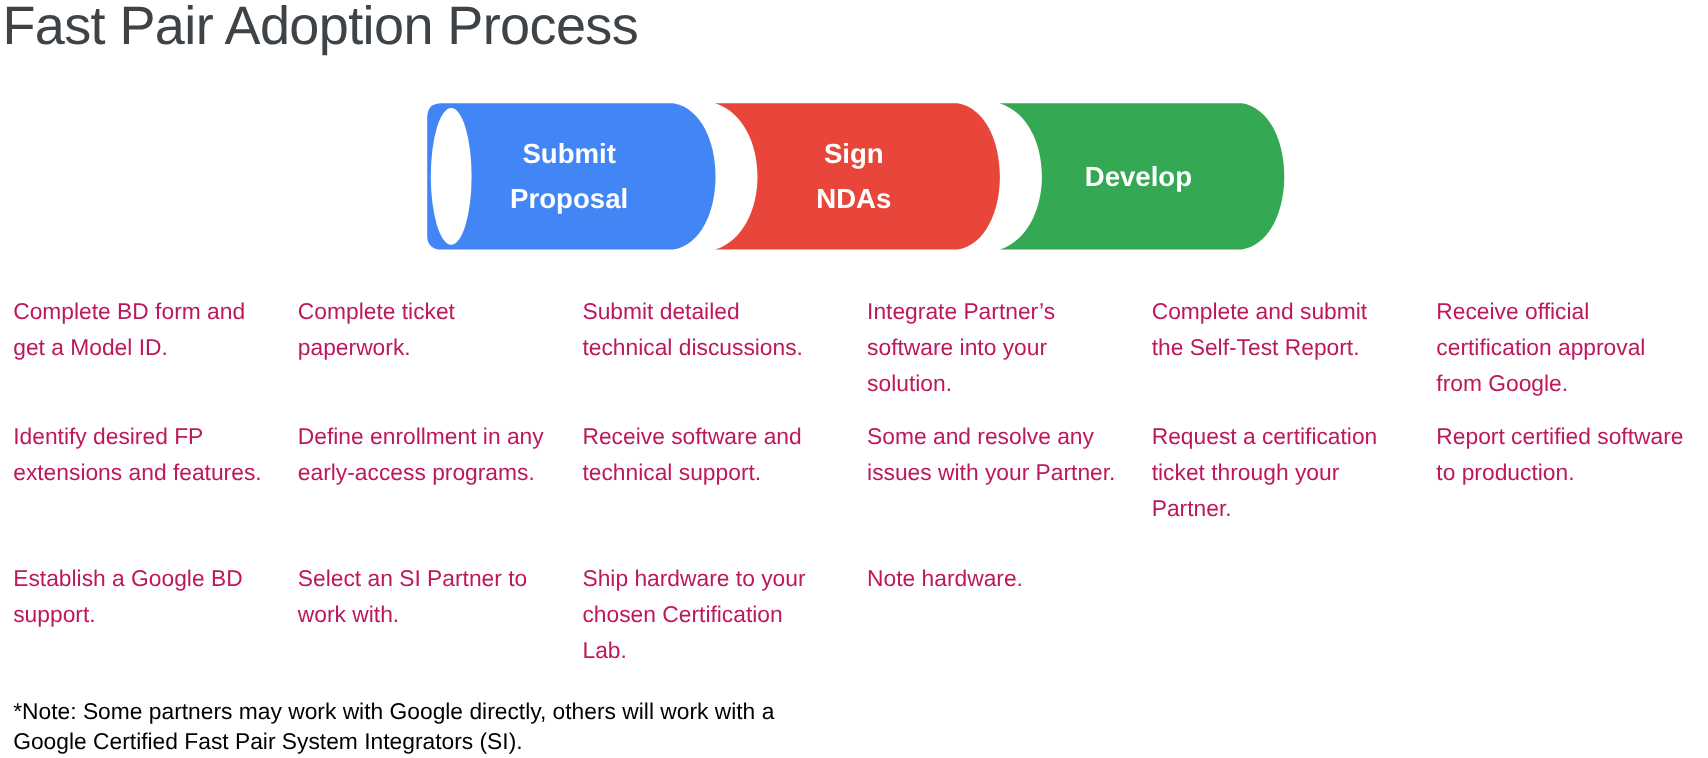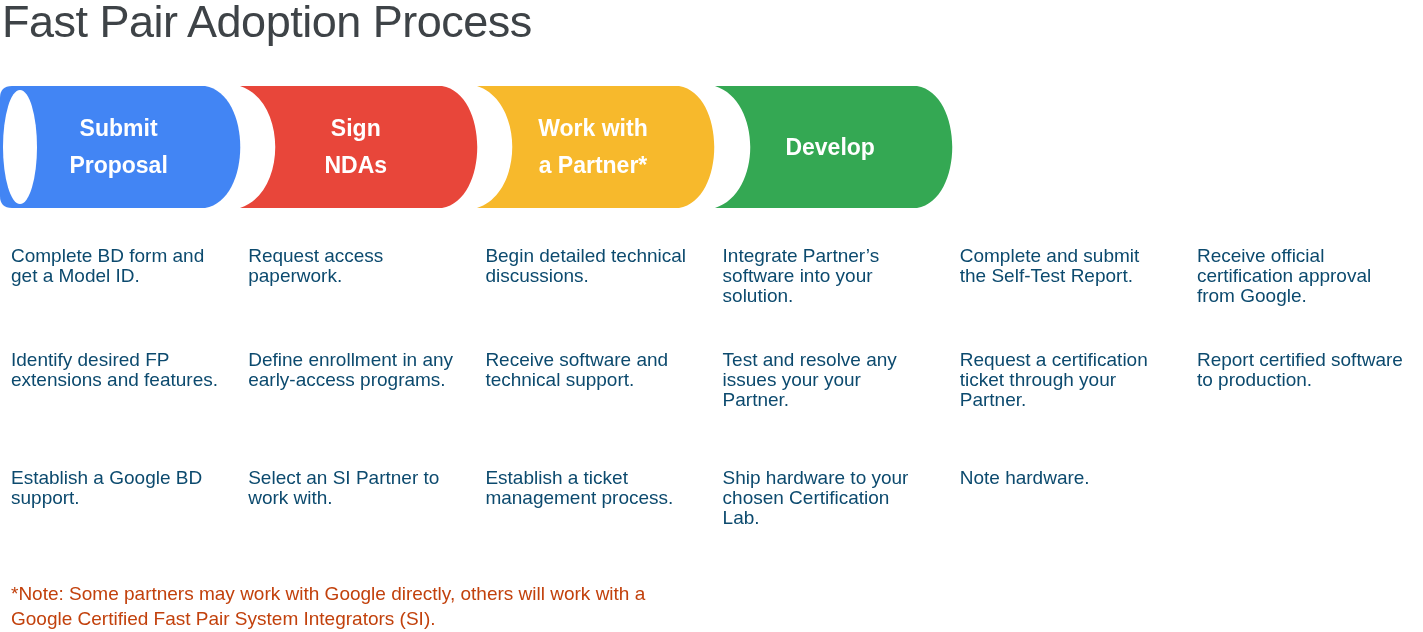--- a/index.html
+++ b/index.html
@@ -15,20 +15,21 @@
     margin:0;
     font-size:45px;font-weight:400;
     letter-spacing:-0.5px;
     color:#3e4347;
   }
   
   .flow{
     position:absolute;left:0;top:86px;
     width:1423px;height:122px;
     display:flex;
+    justify-content:center;
   }
   .stage{
     position:relative;
     width:237.2px;height:122px;
     flex:0 0 auto;
   }
   .stage svg{
     position:absolute;left:0;top:0;
     overflow:visible;
     display:block;
@@ -50,30 +51,30 @@
   .descs{
     position:absolute;left:0;top:246px;
     width:1423px;
     display:grid;
     grid-template-columns:repeat(6,237.2px);
     grid-template-rows:104px 118px auto;
   }
   .descs p{
     margin:0;
     padding:0 18px 0 11px;
-    font-size:19px;line-height:20px;
-    color:#0c4a6e;
+    font-size:19px;line-height:30px;
+    color:#be185d;
   }
   
   .footnote{
     position:absolute;left:11px;top:581px;
     width:700px;
     margin:0;
     font-size:19px;line-height:25px;
-    color:#c2410c;
+    color:#000000;
   }
 </style>
 </head>
 <body>
 
 <h1 class="page-title">Fast Pair Adoption Process</h1>
 
 <div class="flow">
 
   <div class="stage">
@@ -88,57 +89,48 @@
 
   <div class="stage">
     <svg width="241" height="122" viewBox="0 0 241 122">
       <path d="M3,0 H205 C252,8 252,114 205,122 H3 C50,107 50,15 3,0 Z" fill="#E8463A"></path>
     </svg>
     <div class="label">
       <span>Sign NDAs</span>
     </div>
   </div>
 
-  <div class="stage">
-    <svg width="241" height="122" viewBox="0 0 241 122">
-      <path d="M3,0 H205 C252,8 252,114 205,122 H3 C50,107 50,15 3,0 Z" fill="#F7B92C"></path>
-    </svg>
-    <div class="label">
-      <span>Work with a Partner*</span>
-    </div>
-  </div>
 
   <div class="stage">
     <svg width="241" height="122" viewBox="0 0 241 122">
       <path d="M3,0 H205 C252,8 252,114 205,122 H3 C50,107 50,15 3,0 Z" fill="#34A853"></path>
     </svg>
     <div class="label">
       <span>Develop</span>
     </div>
   </div>
 
 
 
 </div>
 
 <div class="descs">
   <p>Complete BD form and get a Model ID.</p>
-  <p>Request access paperwork.</p>
-  <p>Begin detailed technical discussions.</p>
+  <p>Complete ticket paperwork.</p>
+  <p>Submit detailed technical discussions.</p>
   <p>Integrate Partner’s software into your solution.</p>
   <p>Complete and submit the Self-Test Report.</p>
   <p>Receive official certification approval from Google.</p>
 
   <p>Identify desired FP extensions and features.</p>
   <p>Define enrollment in any early-access programs.</p>
   <p>Receive software and technical support.</p>
-  <p>Test and resolve any issues your your Partner.</p>
+  <p>Some and resolve any issues with your Partner.</p>
   <p>Request a certification ticket through your Partner.</p>
   <p>Report certified software to production.</p>
 
   <p>Establish a Google BD support.</p>
   <p>Select an SI Partner to work with.</p>
-  <p>Establish a ticket management process.</p>
   <p>Ship hardware to your chosen Certification Lab.</p>
   <p>Note hardware.</p>
 </div>
 
 <p class="footnote">*Note: Some partners may work with Google directly, others will work with a Google Certified Fast Pair System Integrators (SI).</p>
 
 </body></html>

